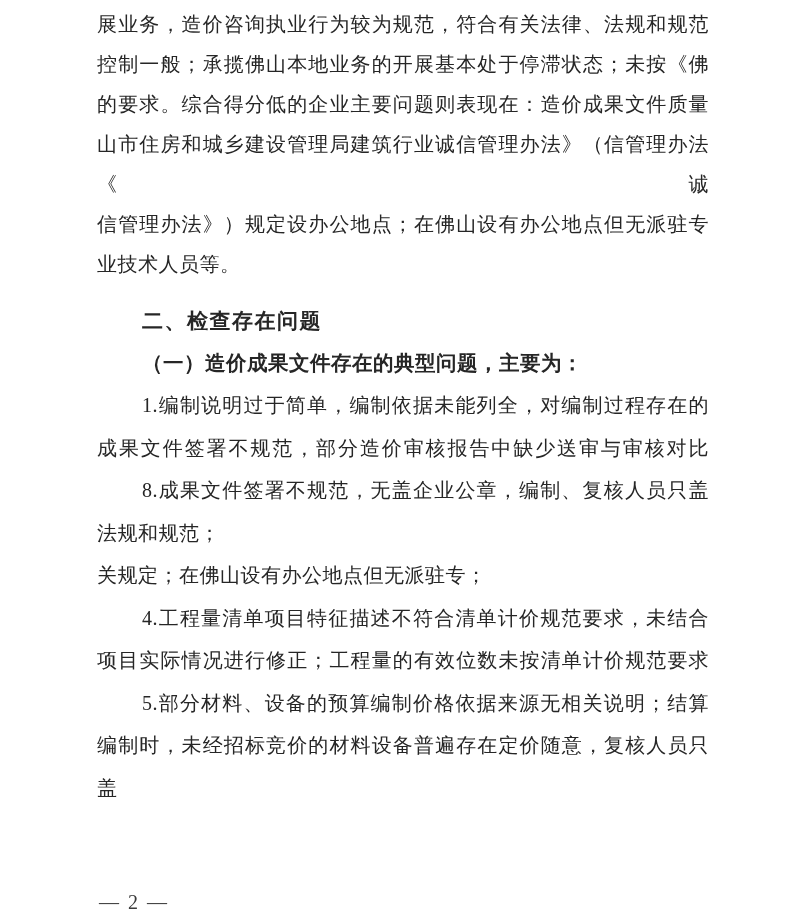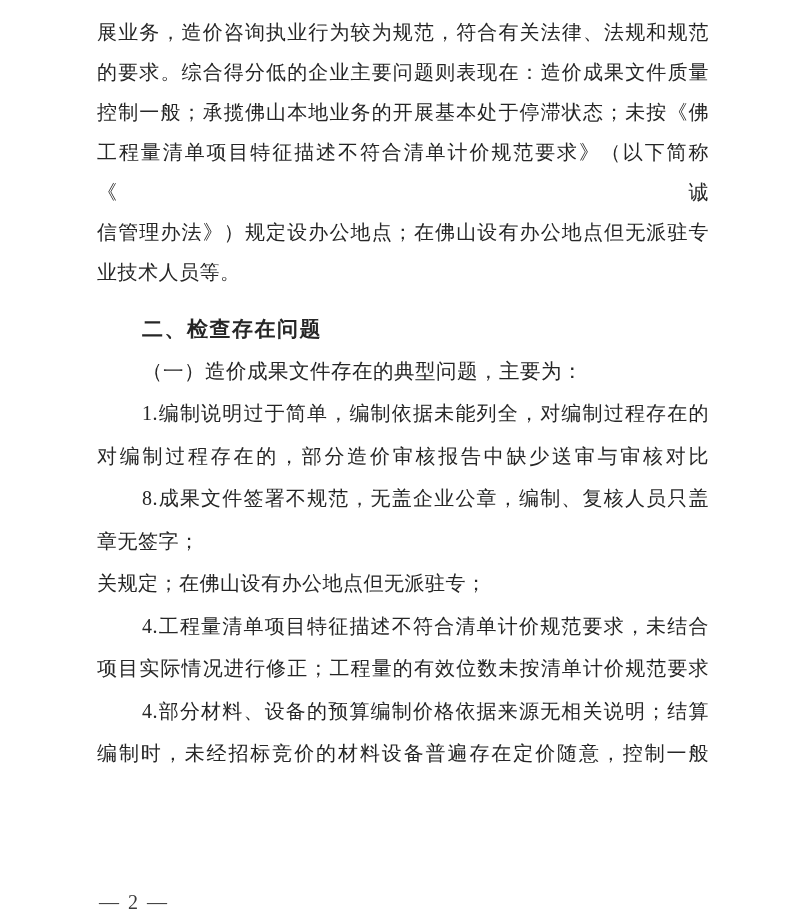--- a/index.html
+++ b/index.html
@@ -12,21 +12,21 @@
     width: 800px;
     height: 923px;
     background: #ffffff;
     overflow: hidden;
     font-family: "Liberation Serif", serif;
     color: #262626;
   }
   .content {
     position: absolute;
     left: 97px;
-    top: 12px;
+    top: 4px;
     width: 612px;
   }
   .para { margin: 0; padding: 0; }
   .line {
     font-size: 20px;
     line-height: 40px;
     text-align: justify;
     text-align-last: left;
     letter-spacing: 0.5px;
   }
@@ -39,21 +39,21 @@
     font-family: "Liberation Sans", sans-serif;
     font-size: 21px;
     font-weight: 700;
     line-height: 42px;
     letter-spacing: 1.5px;
   }
   .sub-heading {
     margin: 0;
     padding-left: 45px;
     font-size: 20.5px;
-    font-weight: 400;
+    font-weight: 700;
     line-height: 42px;
     letter-spacing: 0.5px;
   }
   .page-number {
     position: absolute;
     left: 99px;
     top: 888px;
     font-size: 20px;
     line-height: 28px;
     letter-spacing: 2px;
@@ -61,51 +61,51 @@
   }
 </style>
 </head>
 <body>
 
 <div class="page">
   <div class="content">
 
     <div class="para opening">
       <div class="line just">展业务，造价咨询执业行为较为规范，符合有关法律、法规和规范</div>
+      <div class="line just">控制一般；承揽佛山本地业务的开展基本处于停滞状态；未按《佛</div>
       <div class="line just">的要求。综合得分低的企业主要问题则表现在：造价成果文件质量</div>
-      <div class="line just">控制一般；承揽佛山本地业务的开展基本处于停滞状态；未按《佛</div>
-      <div class="line just">工程量清单项目特征描述不符合清单计价规范要求》（以下简称《诚</div>
+      <div class="line just">山市住房和城乡建设管理局建筑行业诚信管理办法》（信管理办法《诚</div>
       <div class="line just">信管理办法》）规定设办公地点；在佛山设有办公地点但无派驻专</div>
       <div class="line">业技术人员等。</div>
     </div>
 
     <div class="section-heading">二、检查存在问题</div>
 
     <div class="sub-heading">（一）造价成果文件存在的典型问题，主要为：</div>
 
     <div class="para item">
       <div class="line just indent">1.编制说明过于简单，编制依据未能列全，对编制过程存在的</div>
-      <div class="line just">对编制过程存在的，部分造价审核报告中缺少送审与审核对比</div>
+      <div class="line just">成果文件签署不规范，部分造价审核报告中缺少送审与审核对比</div>
     </div>
 
     <div class="para item">
       <div class="line just indent">8.成果文件签署不规范，无盖企业公章，编制、复核人员只盖</div>
-      <div class="line">章无签字；</div>
+      <div class="line">法规和规范；</div>
     </div>
 
     <div class="para item">
       <div class="line">关规定；在佛山设有办公地点但无派驻专；</div>
     </div>
 
     <div class="para item">
       <div class="line just indent">4.工程量清单项目特征描述不符合清单计价规范要求，未结合</div>
       <div class="line just">项目实际情况进行修正；工程量的有效位数未按清单计价规范要求</div>
     </div>
 
     <div class="para item">
-      <div class="line just indent">4.部分材料、设备的预算编制价格依据来源无相关说明；结算</div>
-      <div class="line just">编制时，未经招标竞价的材料设备普遍存在定价随意，控制一般</div>
+      <div class="line just indent">5.部分材料、设备的预算编制价格依据来源无相关说明；结算</div>
+      <div class="line just">编制时，未经招标竞价的材料设备普遍存在定价随意，复核人员只盖</div>
     </div>
 
   </div>
 
   <div class="page-number">— 2 —</div>
 </div>
 
 </body></html>

